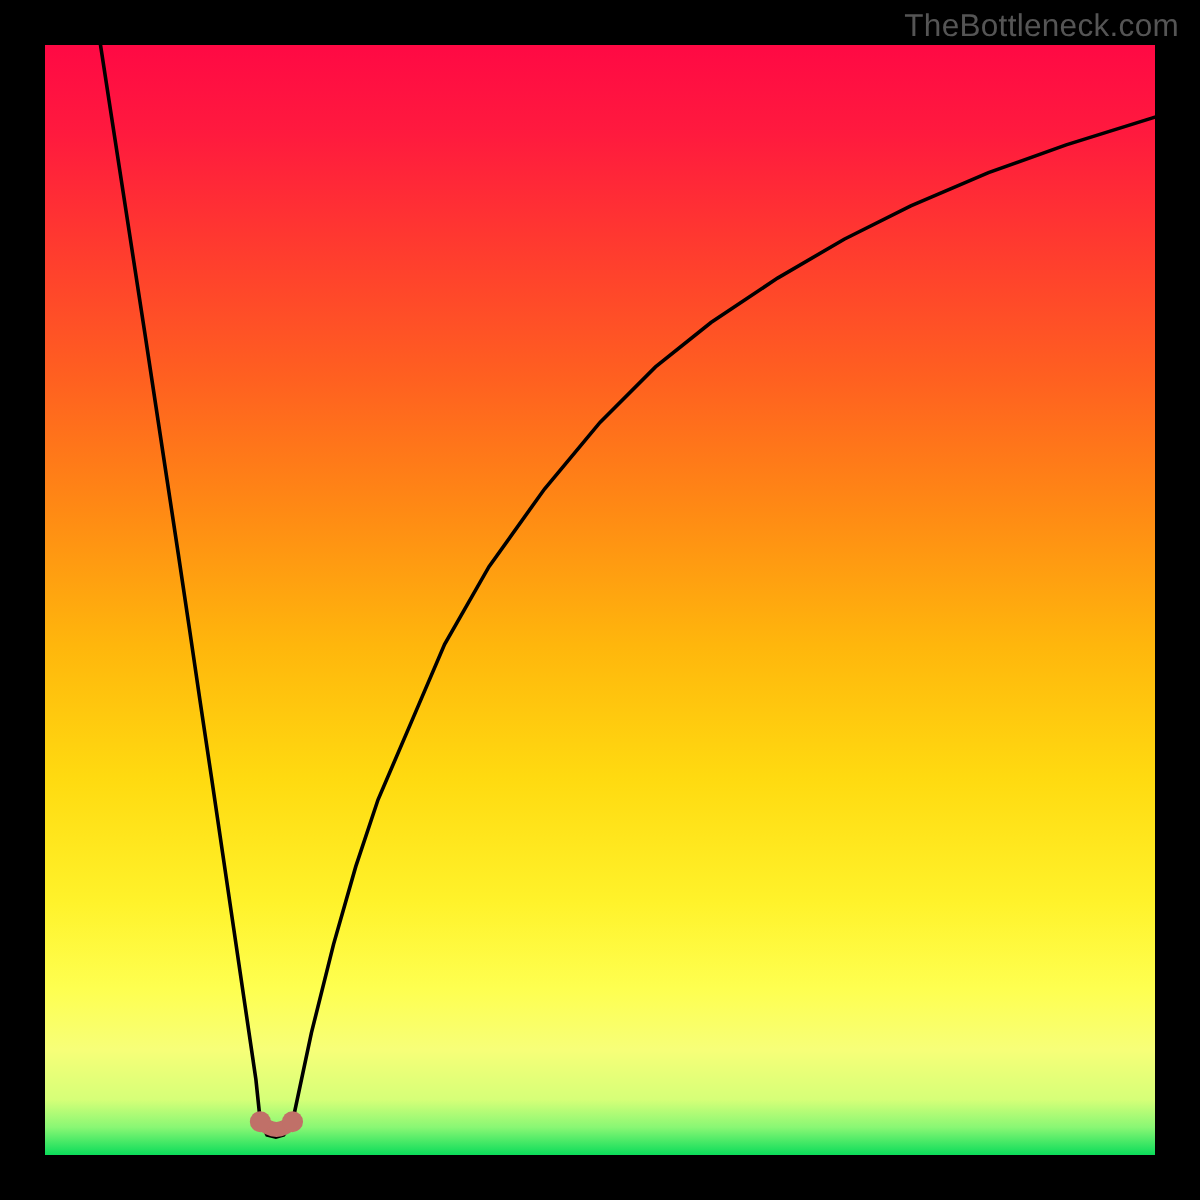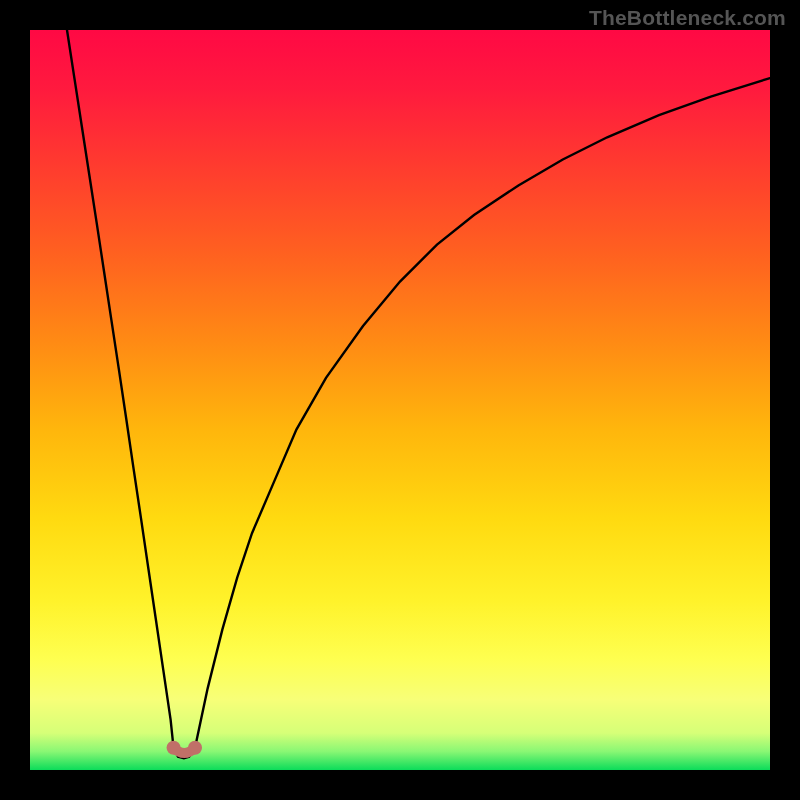--- a/index.html
+++ b/index.html
@@ -37,21 +37,21 @@
     width: 100%;
     height: 100%;
     overflow: visible;
   }
   .watermark {
     position: absolute;
     top: 6px;
     right: 14px;
     color: #555;
     font-size: 21px;
-    font-weight: 700;
+    font-weight: 400;
     letter-spacing: 0.2px;
     user-select: none;
   }
 </style>
 </head>
 <body>
 
 <div class="frame">
 
   <div class="plot-area">

